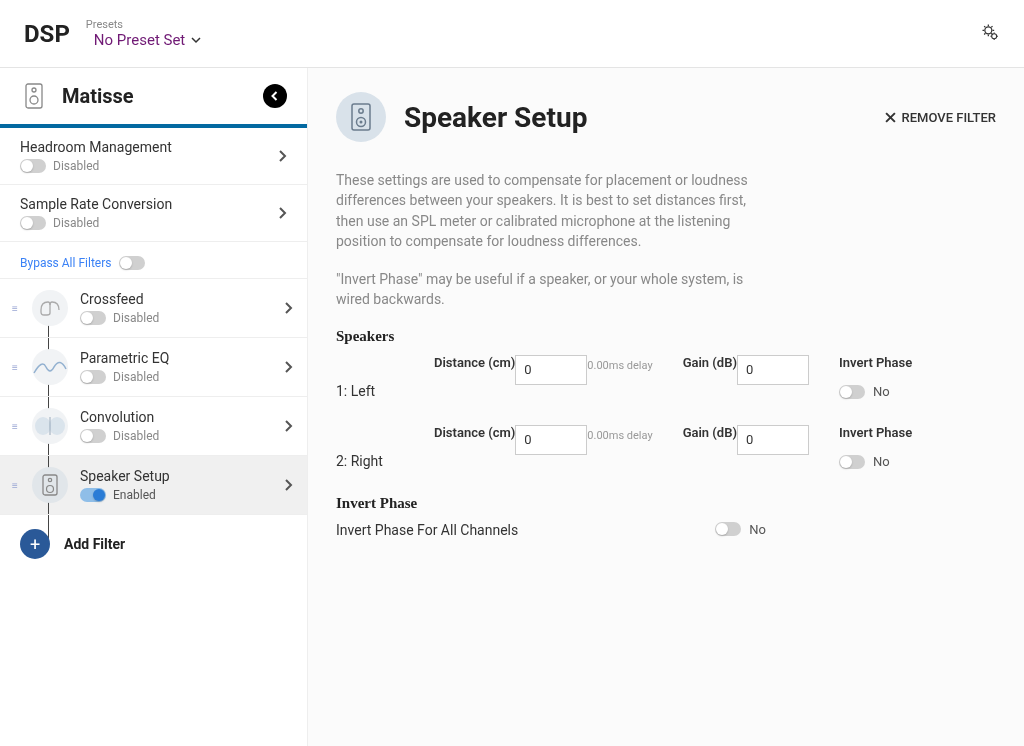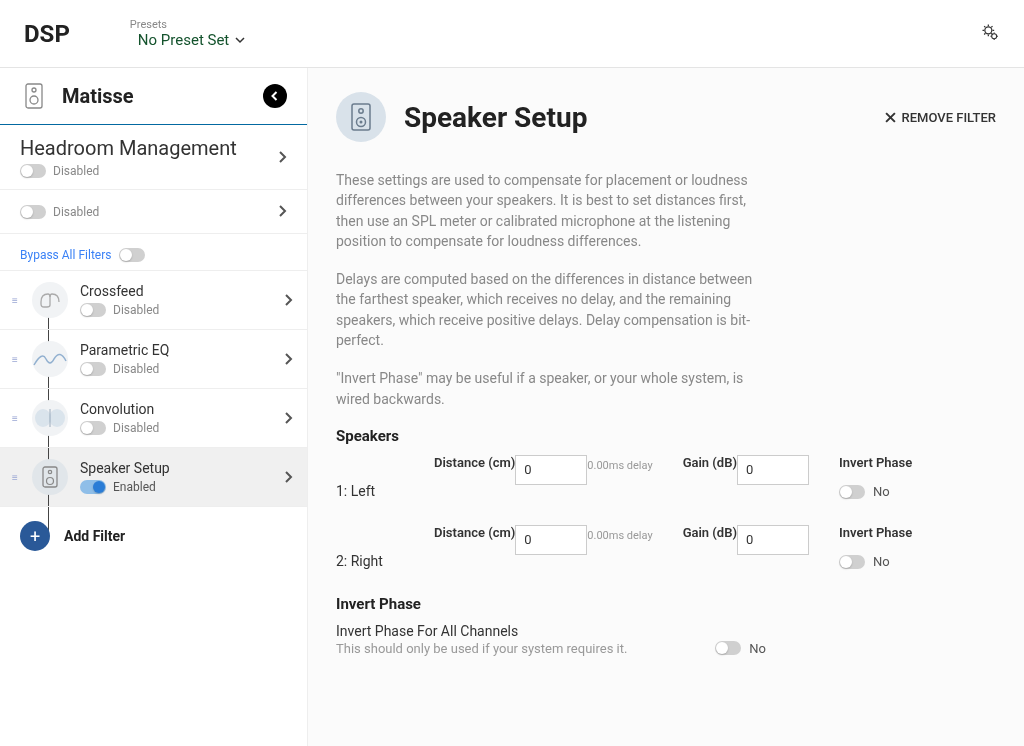--- a/index.html
+++ b/index.html
@@ -1,37 +1,37 @@
 <!DOCTYPE html>
 <html><head>
   <meta charset="utf-8">
   <style>
     * { margin: 0; padding: 0; box-sizing: border-box; font-family: -apple-system, BlinkMacSystemFont, 'Segoe UI', Roboto, sans-serif; }
     body { width: 1024px; height: 746px; background: #fff; overflow: hidden; }
     
     .header { display: flex; align-items: center; padding: 12px 24px; border-bottom: 1px solid #e4e4e4; height: 68px; }
     .header-title { font-size: 24px; font-weight: 700; color: #222; margin-right: 16px; }
-    .preset-block { display: flex; flex-direction: column; margin-left: 44px; }
+    .preset-block { display: flex; flex-direction: column; }
     .preset-label { font-size: 11px; color: #888; }
-    .preset-value { font-size: 15px; color: #14532d; display: flex; align-items: center; gap: 6px; padding-left: 8px; }
+    .preset-value { font-size: 15px; color: #701a75; display: flex; align-items: center; gap: 6px; padding-left: 8px; }
     .header-spacer { flex: 1; }
     .settings-icon { font-size: 18px; color: #333; }
     
     .main { display: flex; height: calc(100% - 68px); }
     
     .sidebar { width: 308px; border-right: 1px solid #eee; overflow-y: auto; }
     
-    .zone-header { display: flex; align-items: center; padding: 14px 20px; border-bottom: 1px solid #0369a1; }
+    .zone-header { display: flex; align-items: center; padding: 14px 20px; border-bottom: 4px solid #0369a1; }
     .zone-icon { width: 28px; height: 28px; margin-right: 14px; display: flex; align-items: center; justify-content: center; }
     .zone-name { font-size: 20px; font-weight: 700; color: #222; flex: 1; }
     .back-btn { width: 24px; height: 24px; border-radius: 50%; background: #000; color: #fff; display: flex; align-items: center; justify-content: center; }
     
     .sidebar-item { padding: 11px 20px; border-bottom: 1px solid #eee; display: flex; align-items: center; position: relative; }
     .sidebar-item-content { flex: 1; }
-    .sidebar-item-title { font-size: 20px; color: #333; margin-bottom: 4px; font-weight: 400; }
+    .sidebar-item-title { font-size: 14px; color: #333; margin-bottom: 4px; font-weight: 400; }
     .toggle-row { display: flex; align-items: center; gap: 7px; }
     .toggle { width: 26px; height: 14px; background: #d0d0d0; border-radius: 7px; position: relative; }
     .toggle-knob { width: 12px; height: 12px; background: #fff; border-radius: 50%; position: absolute; top: 1px; left: 1px; box-shadow: 0 1px 2px rgba(0,0,0,.2); }
     .toggle.on { background: #8fbee8; }
     .toggle.on .toggle-knob { left: auto; right: 1px; background: #2a7cd6; }
     .toggle-text { font-size: 12px; color: #888; }
     .chevron { color: #555; font-size: 18px; }
     
     .filters-hdr { display: flex; align-items: center; padding: 14px 20px 8px; border-bottom: 1px solid #eee; }
     .filters-title { font-size: 19px; font-weight: 700; color: #222; flex: 1; }
@@ -54,32 +54,32 @@
     .add-label { font-size: 14px; font-weight: 700; color: #222; }
     
     .content { flex: 1; padding: 24px 28px; background: #fbfbfb; overflow-y: auto; }
     .content-header { display: flex; align-items: center; margin-bottom: 28px; }
     .content-icon { width: 50px; height: 50px; border-radius: 50%; background: #d9e2ea; display: flex; align-items: center; justify-content: center; margin-right: 18px; }
     .content-title { font-size: 28px; font-weight: 700; color: #222; flex: 1; }
     .remove-filter { font-size: 13px; color: #333; font-weight: 500; display: flex; align-items: center; gap: 6px; }
     
     .desc { color: #888; font-size: 14px; line-height: 1.45; margin-bottom: 18px; max-width: 430px; }
     
-    .section-title { font-size: 15px; font-weight: 700; color: #222; margin: 10px 0 10px; }
+    .section-title { font-size: 15px; font-weight: 700; color: #222; margin: 10px 0 10px; font-family: Liberation Serif, serif; }
     
     .speaker-row { display: flex; align-items: flex-start; margin-bottom: 18px; }
     .speaker-label { width: 98px; font-size: 14px; color: #333; padding-top: 28px; }
     .col { display: flex; flex-direction: row; margin-right: 30px; }
     .col-label { font-size: 13px; font-weight: 600; color: #333; margin-bottom: 7px; }
     .num-input { width: 72px; height: 30px; border: 1px solid #ccc; padding: 0 8px; font-size: 13px; color: #333; }
     .delay-hint { font-size: 11px; color: #999; margin-top: 4px; }
     .phase-col { display: flex; flex-direction: column; }
     .phase-toggle-row { display: flex; align-items: center; gap: 8px; height: 30px; }
     
-    .invert-block { max-width: 430px; margin-top: 8px; display: flex; align-items: flex-end; }
+    .invert-block { max-width: 430px; margin-top: 8px; display: flex; align-items: flex-start; }
     .invert-text { flex: 1; }
     .invert-title { font-size: 14px; color: #333; margin-bottom: 2px; }
     .invert-desc { font-size: 13px; color: #999; }
     .invert-right { display: flex; align-items: center; gap: 8px; margin-left: 40px; }
   </style>
 </head>
 <body>
 
 <div class="header">
   <div class="header-title">DSP</div>
@@ -132,20 +132,21 @@
               </div>
         <span class="toggle-text">Disabled</span>
       </div>
     </div>
     <div class="chevron"><svg width="9" height="14" viewBox="0 0 9 14">
               <path d="M2 2 L7 7 L2 12" stroke="#555" stroke-width="2" fill="none"></path>
             </svg></div>
   </div>
         <div class="sidebar-item">
     <div class="sidebar-item-content">
+      <div class="sidebar-item-title">Sample Rate Conversion</div>
       <div class="toggle-row">
         <div class="toggle ">
                 <div class="toggle-knob"></div>
               </div>
         <span class="toggle-text">Disabled</span>
       </div>
     </div>
     <div class="chevron"><svg width="9" height="14" viewBox="0 0 9 14">
               <path d="M2 2 L7 7 L2 12" stroke="#555" stroke-width="2" fill="none"></path>
             </svg></div>
@@ -280,21 +281,20 @@
       <div class="content-title">Speaker Setup</div>
       <div class="remove-filter">
         <svg width="11" height="11" viewBox="0 0 10 10">
             <path d="M1 1 L9 9 M9 1 L1 9" stroke="#333" stroke-width="1.8"></path>
           </svg>
         <span>REMOVE FILTER</span>
       </div>
     </div>
 
     <p class="desc">These settings are used to compensate for placement or loudness differences between your speakers. It is best to set distances first, then use an SPL meter or calibrated microphone at the listening position to compensate for loudness differences.</p>
-    <p class="desc">Delays are computed based on the differences in distance between the farthest speaker, which receives no delay, and the remaining speakers, which receive positive delays. Delay compensation is bit-perfect.</p>
     <p class="desc">"Invert Phase" may be useful if a speaker, or your whole system, is wired backwards.</p>
 
     <div class="section-title">Speakers</div>
 
     <div id="speakers-list">
         <div class="speaker-row">
     <div class="speaker-label">1: Left</div>
     <div class="col">
       <div class="col-label">Distance (cm)</div>
       <input class="num-input" value="0" style="">
@@ -334,21 +334,20 @@
         <span style="font-size:13px;color:#555">No</span>
       </div>
     </div>
   </div>
       </div>
 
     <div class="section-title">Invert Phase</div>
     <div class="invert-block">
       <div class="invert-text">
         <div class="invert-title">Invert Phase For All Channels</div>
-        <div class="invert-desc">This should only be used if your system requires it.</div>
       </div>
       <div class="invert-right">
         <div class="toggle">
             <div class="toggle-knob"></div>
           </div>
         <span style="font-size:13px; color:#555">No</span>
       </div>
     </div>
 
   </div>

